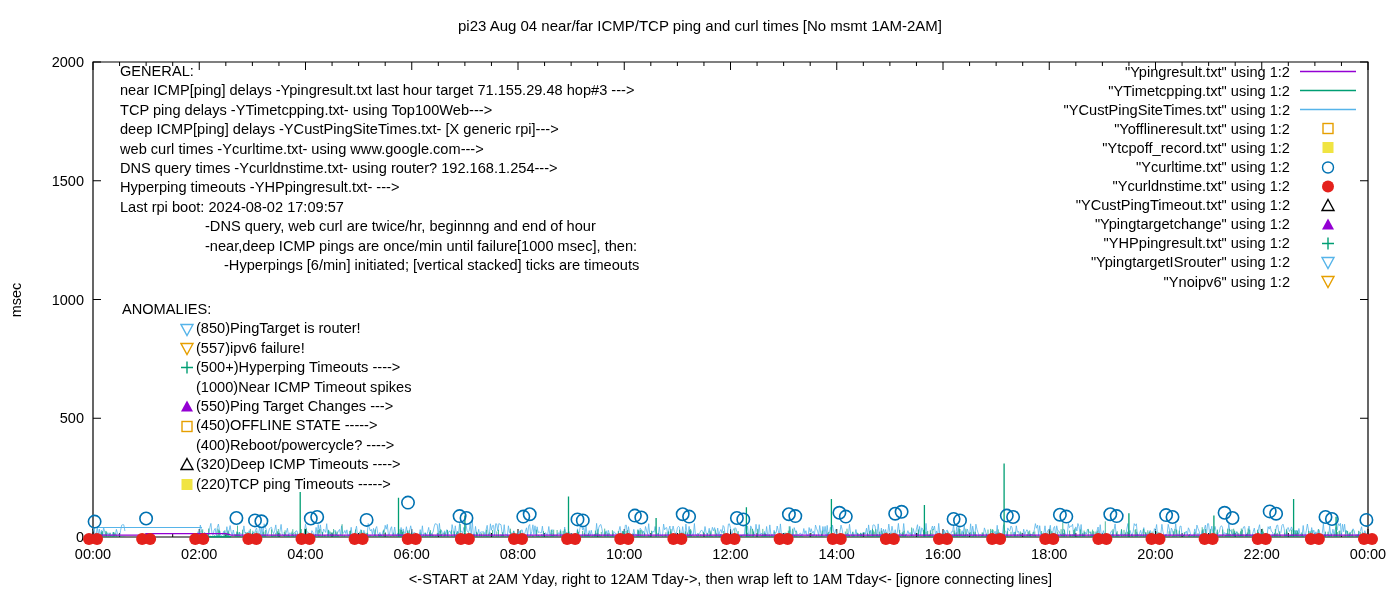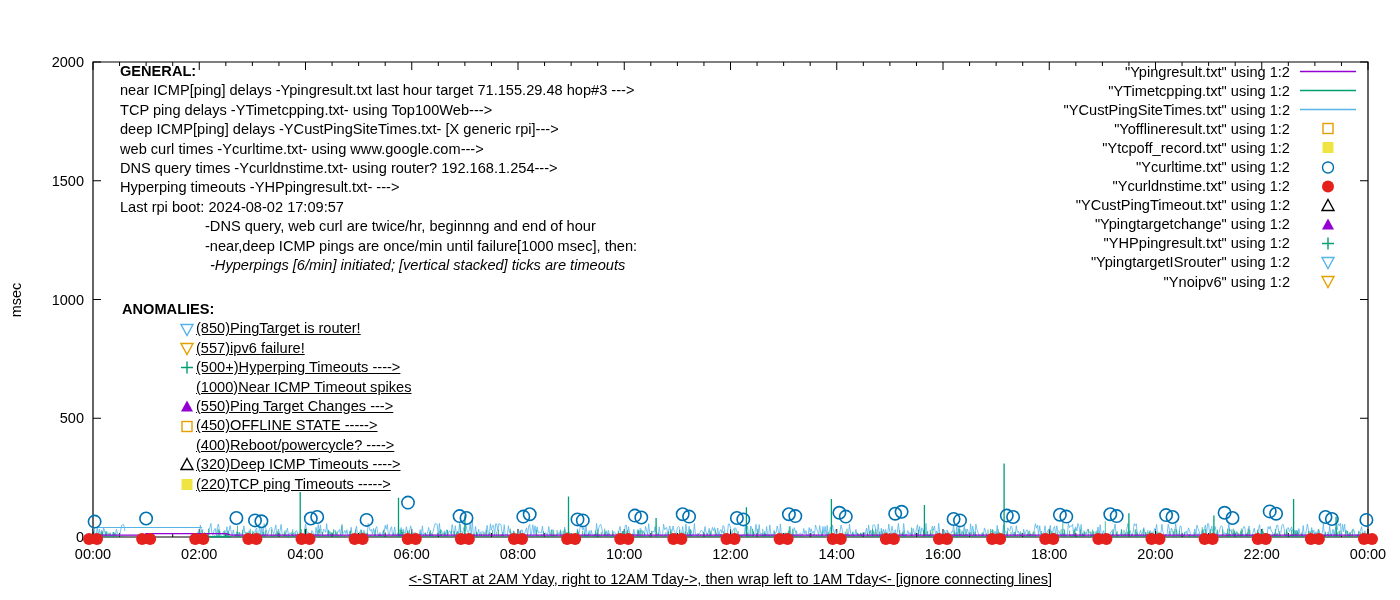--- a/index.html
+++ b/index.html
@@ -1,42 +1,43 @@
 <!DOCTYPE html>
 <html><head>
 <meta charset="utf-8">
 <style>
   html,body{margin:0;padding:0;background:#fff;}
   #stage{position:relative;width:1400px;height:600px;background:#ffffff;overflow:hidden;
          font-family:"Liberation Sans",sans-serif;color:#000;}
   .title{position:absolute;left:0;top:17px;width:1400px;text-align:center;font-size:15px;}
-  .xlabel{position:absolute;left:93px;top:571px;width:1275px;text-align:center;font-size:14.5px;text-decoration:underline;}
+  .xlabel{position:absolute;left:93px;top:571px;width:1275px;text-align:center;font-size:14.5px;}
   .ylabel{position:absolute;left:-26px;top:292px;width:84px;text-align:center;font-size:14.5px;
           transform:rotate(-90deg);}
   #plot{position:absolute;left:0;top:0;}
   .tblock{position:absolute;font-size:14.6px;line-height:19.4px;white-space:nowrap;}
-  .tblock .hd{font-weight:bold;}
+  .tblock .hd{font-weight:normal;}
   #general{left:120px;top:62px;}
   #gnotes{margin-left:85px;}
-  #gnotes .tline:nth-child(3){margin-left:5px;font-style:italic;}
+  #gnotes .tline:nth-child(3){margin-left:19px;}
   #anoms{left:122px;top:300px;}
-  #anoms .aitem{display:flex;align-items:center;height:19.4px;text-decoration:underline;}
+  #anoms .aitem{display:flex;align-items:center;height:19.4px;}
   #anoms .aitems{padding-left:58px;}
   .amark{width:16px;height:15px;flex:0 0 16px;position:relative;}
   .amark svg{position:absolute;left:0;top:0;}
   #legend{position:absolute;left:950px;top:62px;width:412px;}
   .lrow{display:flex;justify-content:flex-end;align-items:center;height:19.1px;}
   .llabel{font-size:14.6px;white-space:nowrap;}
   .lsample{width:64px;height:15px;margin-left:8px;flex:0 0 64px;}
 </style>
 </head>
 <body>
 
 <div id="stage">
 
+  <div class="title">pi23 Aug 04  near/far ICMP/TCP ping and curl times [No msmt 1AM-2AM]</div>
   <div class="ylabel">msec</div>
 
   <svg id="plot" width="1400" height="600">
       <path d="M93 62 H1368 V537 H93 Z" fill="none" stroke="#000" stroke-width="1.2"></path>
       <g>
         <line x1="93" y1="537" x2="93" y2="529" stroke="#000" stroke-width="1"></line>
         <line x1="93" y1="62" x2="93" y2="70" stroke="#000" stroke-width="1"></line>
         <text x="93" y="559" text-anchor="middle" font-size="14.5" font-family="Liberation Sans, sans-serif">00:00</text>
         <line x1="119.5625" y1="537" x2="119.5625" y2="533" stroke="#000" stroke-width="1"></line>
         <line x1="119.5625" y1="62" x2="119.5625" y2="66" stroke="#000" stroke-width="1"></line>

